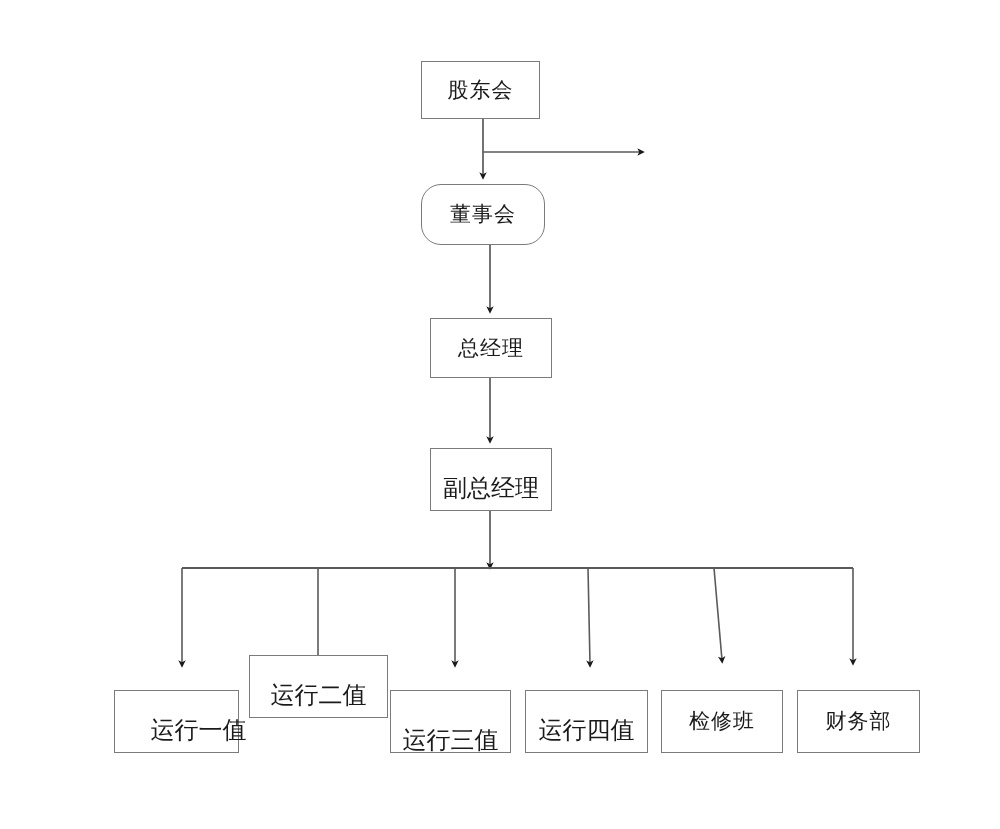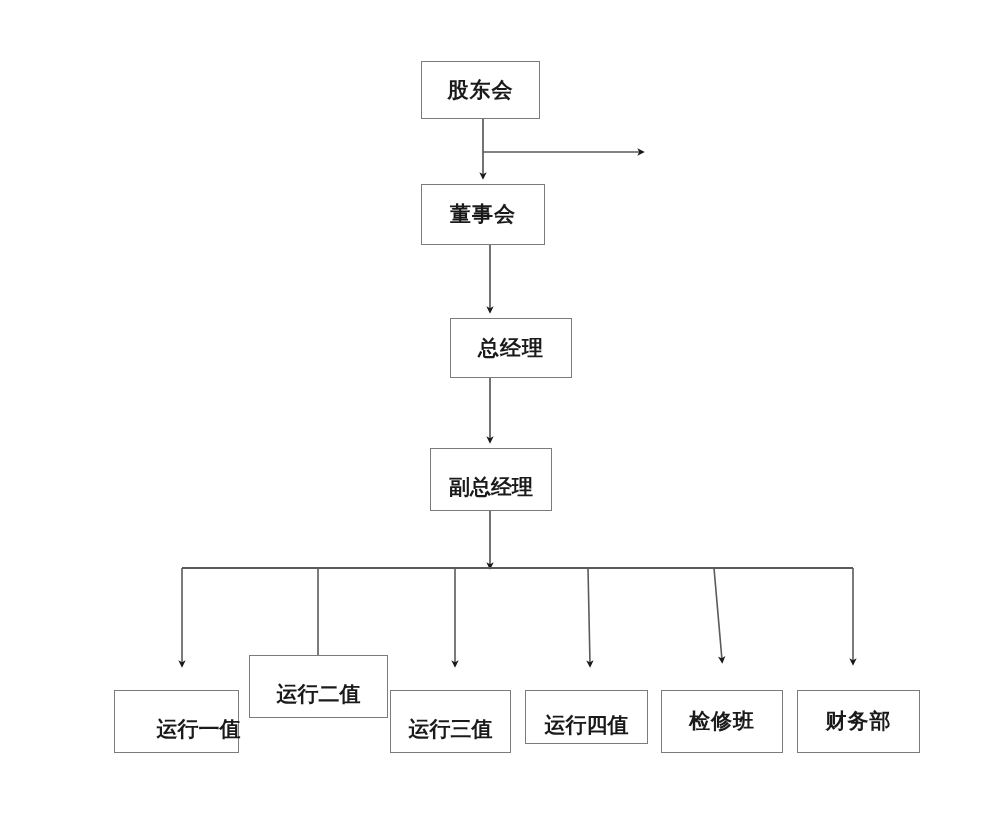--- a/index.html
+++ b/index.html
@@ -10,21 +10,20 @@
   }
   body {
     font-family: "DejaVu Sans", "Liberation Sans", sans-serif;
   }
   #org-chart-root {
     position: relative;
     width: 1000px;
     height: 829px;
     background: #ffffff;
     overflow: hidden;
-    font-weight: bold;
   }
   #org-svg {
     position: absolute;
     left: 0;
     top: 0;
     width: 1000px;
     height: 829px;
   }
   .node-box {
     position: absolute;
@@ -39,21 +38,21 @@
   .node-label {
     color: #1a1a1a;
     font-size: 21px;
     line-height: 1;
     letter-spacing: 1px;
     white-space: nowrap;
     font-family: "DejaVu Sans", "Liberation Sans", sans-serif;
   }
   .node-label.compact {
     letter-spacing: 0px;
-    font-size: 21px;
+    font-size: 24px;
     margin-top: 16px;
   }
 </style>
 </head>
 <body>
 
 <div id="org-chart-root">
 
   <svg id="org-svg" viewBox="0 0 1000 829" xmlns="http://www.w3.org/2000/svg">
     <defs>
@@ -104,45 +103,45 @@
     <g>
       <line x1="853" y1="568" x2="853" y2="662" stroke="#5a5a5a" stroke-width="1.6" marker-end="url(#arrowhead)"></line>
     </g>
   </svg>
 
   <div class="node-box" style="left:421px; top:61px; width:119px; height:58px;">
     <span class="node-label">股东会</span>
   </div>
 
 
-  <div class="node-box" style="left:421px; top:184px; width:124px; height:61px;">
+  <div class="node-box" style="left:421px; top:184px; width:124px; height:61px;border-radius:20px;">
     <span class="node-label">董事会</span>
   </div>
 
-  <div class="node-box" style="left:450px; top:318px; width:122px; height:60px;">
+  <div class="node-box" style="left:430px; top:318px; width:122px; height:60px;">
     <span class="node-label">总经理</span>
   </div>
 
   <div class="node-box" style="left:430px; top:448px; width:122px; height:63px;">
     <span class="node-label compact">副总经理</span>
   </div>
 
   <div class="node-box" style="left:114px; top:690px; width:125px; height:63px;padding-left:44px;">
     <span class="node-label compact">运行一值</span>
   </div>
 
   <div class="node-box" style="left:249px; top:655px; width:139px; height:63px;">
     <span class="node-label compact">运行二值</span>
   </div>
 
-  <div class="node-box" style="left:390px; top:690px; width:121px; height:63px;">
+  <div class="node-box" style="left:390px; top:690px; width:121px; height:63px;align-items:flex-end;">
     <span class="node-label compact">运行三值</span>
   </div>
 
-  <div class="node-box" style="left:525px; top:690px; width:123px; height:54px;align-items:center;">
+  <div class="node-box" style="left:525px; top:690px; width:123px; height:63px;align-items:center;">
     <span class="node-label compact">运行四值</span>
   </div>
 
   <div class="node-box" style="left:797px; top:690px; width:123px; height:63px;">
     <span class="node-label">财务部</span>
   </div>
 
   <div class="node-box" style="left:661px; top:690px; width:122px; height:63px;">
     <span class="node-label">检修班</span>
   </div>

